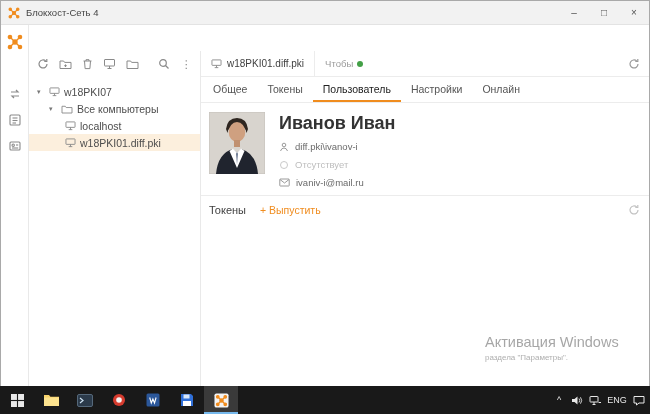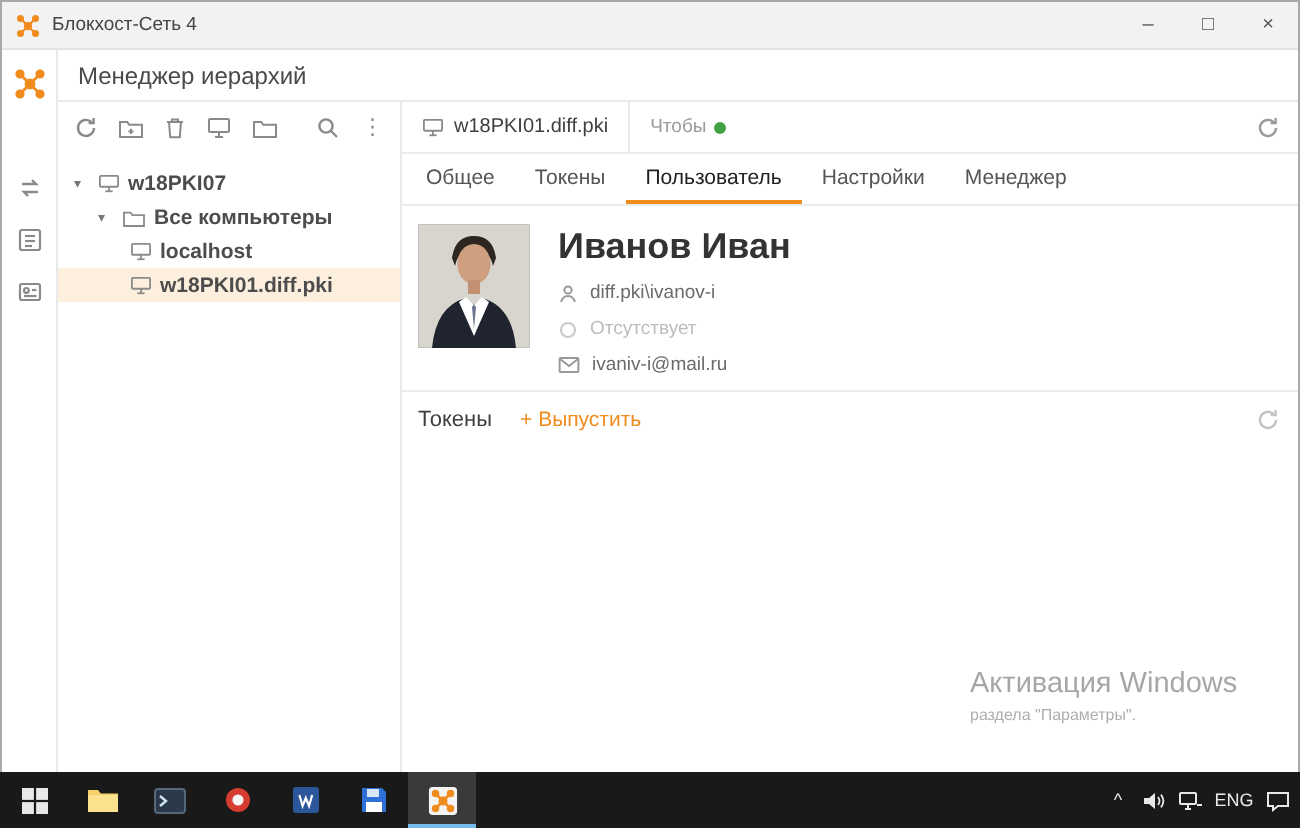--- a/index.html
+++ b/index.html
@@ -30,21 +30,21 @@
   .treetoolbar { height:26px; display:flex; align-items:center; padding:0 7px; gap:9px; }
   .tt-spacer { flex:1; }
   .tbtn { display:flex; align-items:center; justify-content:center; width:14px; height:16px; cursor:default; }
   .kebab { font-size:11px; color:#8a8a8a; line-height:1; }
   .tree { padding-top:6px; }
   .tree-item { height:17px; display:flex; align-items:center; gap:4px; font-size:10.5px; color:#4d4d4d; padding-left:8px; cursor:default; }
   .tree-item.lvl1 { padding-left:20px; }
   .tree-item.lvl2 { padding-left:36px; }
   .tree-item.selected { background:#fcefdd; }
   .tw { font-size:7px; color:#777; width:8px; }
-  .tl { white-space:nowrap;font-weight:bold; }
+  .tl { white-space:nowrap; }
 
   
   .detail { position:absolute; left:172px; right:0; top:0; bottom:0; background:#fff; }
   .dtop { height:26px; border-bottom:1px solid #ececec; display:flex; align-items:center; }
   .devicechip { height:100%; display:flex; align-items:center; gap:5px; padding:0 10px; border-right:1px solid #ececec; font-size:10px; color:#3f3f3f; }
   .online { margin-left:10px; display:flex; align-items:center; gap:4px; font-size:9.5px; color:#9a9a9a; }
   .dot { width:6px; height:6px; border-radius:50%; background:#43a047; }
   .dtop .tbtn { margin-left:auto; margin-right:8px; }
 
   .tabs { height:26px; display:flex; border-bottom:1px solid #ececec; padding-left:2px; }
@@ -147,23 +147,20 @@
             <g stroke="#8a8a8a" stroke-width="1.1" fill="none">
               <rect x="2" y="3" width="10" height="8" rx="1"></rect>
               <circle cx="5.2" cy="6.2" r="1.2"></circle>
               <line x1="8" y1="6" x2="10.2" y2="6"></line>
               <line x1="4" y1="9" x2="10.2" y2="9"></line>
             </g>
           </svg>
       </div>
     </div>
 
-    <div class="appheader">
-      <span class="htitle">Менеджер иерархий</span>
-    </div>
 
     <div class="content">
 
       <div class="treepanel">
         <div class="treetoolbar">
           <span class="tbtn">
             <svg width="12" height="12" viewBox="0 0 12 12">
                 <path d="M10 6a4 4 0 1 1-1.2-2.9" fill="none" stroke="#8a8a8a" stroke-width="1.2"></path>
                 <path d="M9.8 1v2.5H7.3" fill="none" stroke="#8a8a8a" stroke-width="1.2"></path>
               </svg>
@@ -268,21 +265,21 @@
                 <path d="M9.8 1v2.5H7.3" fill="none" stroke="#9a9a9a" stroke-width="1.2"></path>
               </svg>
           </span>
         </div>
 
         <div class="tabs">
           <div class="tab">Общее</div>
           <div class="tab">Токены</div>
           <div class="tab active">Пользователь</div>
           <div class="tab">Настройки</div>
-          <div class="tab">Менеджер</div>
+          <div class="tab">Онлайн</div>
         </div>
 
         <div class="profile">
           <svg class="photo" viewBox="0 0 56 62">
             <rect width="56" height="62" fill="#d8d4ce"></rect>
             <rect width="56" height="62" fill="none" stroke="#c4c0ba" stroke-width="1"></rect>
             <path d="M17 17 q1.5-11 11-11 q9.5 0 11 11 l-1.5 4 q-1.5-8 -9.5-8 q-8 0-9.5 8 z" fill="#2e2620"></path>
             <ellipse cx="28" cy="20" rx="8.3" ry="10" fill="#cfa080"></ellipse>
             <rect x="25" y="28" width="6" height="7" fill="#c09070"></rect>
             <path d="M7 62 q2-21 17-25 l4 3.5 l4-3.5 q15 4 17 25 z" fill="#20242e"></path>

